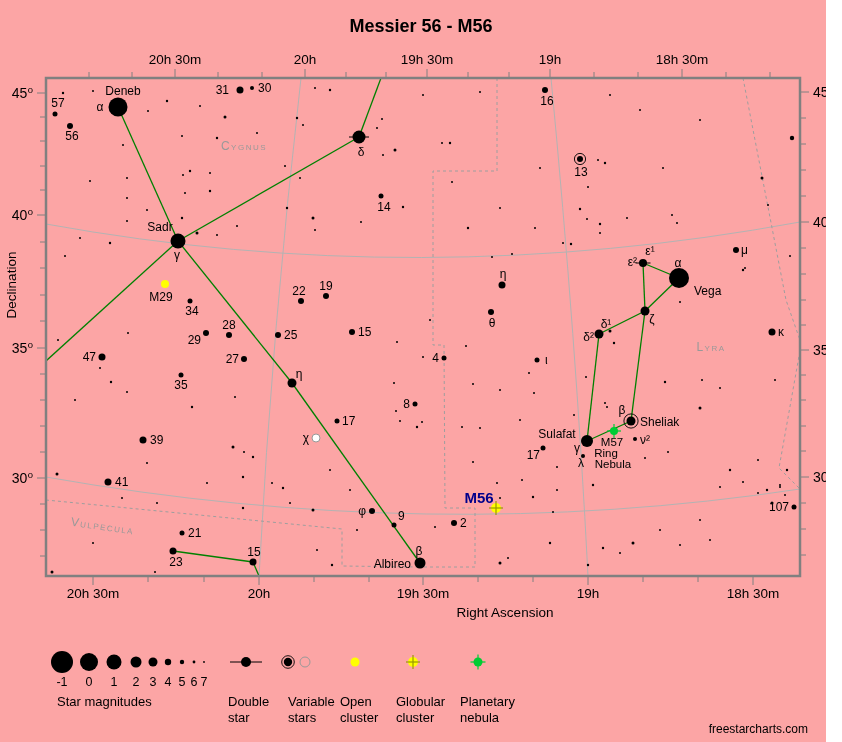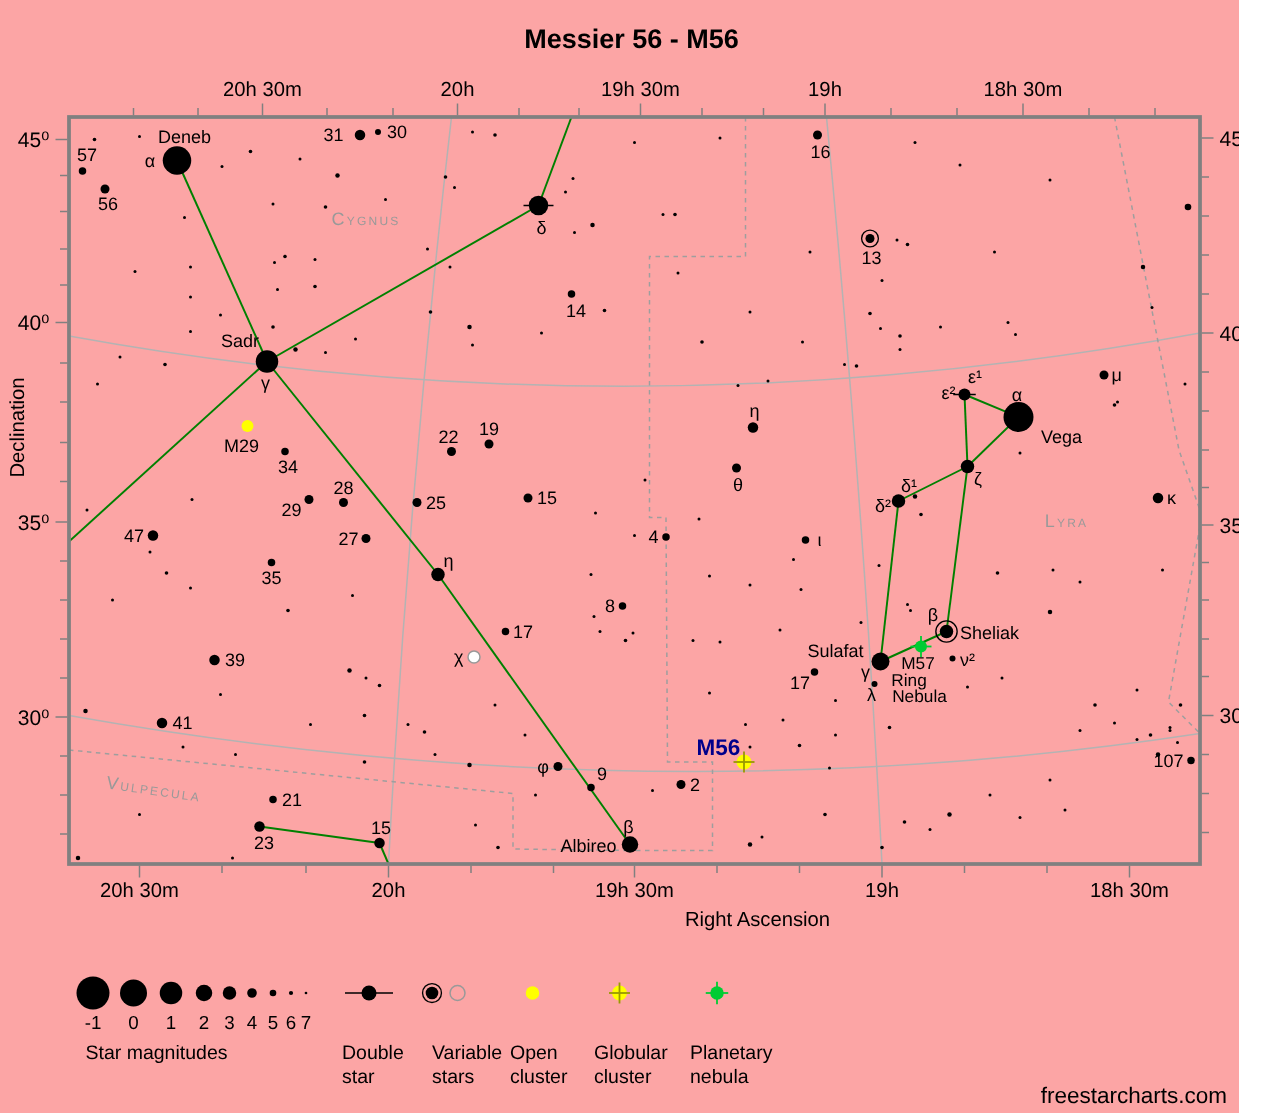--- a/index.html
+++ b/index.html
@@ -1,20 +1,20 @@
 <!DOCTYPE html>
 <html><head>
 <meta charset="utf-8">
 <style>
   html,body{margin:0;padding:0;background:#fff;}
   #page{position:relative;width:826px;height:742px;background:#fca5a5;overflow:hidden;
         font-family:"Liberation Sans","DejaVu Sans",sans-serif;}
   #title{position:absolute;top:16px;left:0;width:842px;text-align:center;
          font-size:18px;font-weight:bold;color:#000;}
-  #credit{position:absolute;top:722px;right:8px;font-size:15px;color:#000;}
+  #credit{position:absolute;top:722px;right:18px;font-size:12px;color:#000;}
   svg text{font-family:"Liberation Sans","DejaVu Sans",sans-serif;}
 </style>
 </head>
 <body>
 
 <div id="page">
   <div id="title">Messier 56 - M56</div>
   <svg id="chart" width="842" height="742" viewBox="0 0 842 742">
       <defs>
         <clipPath id="plot-clip">

